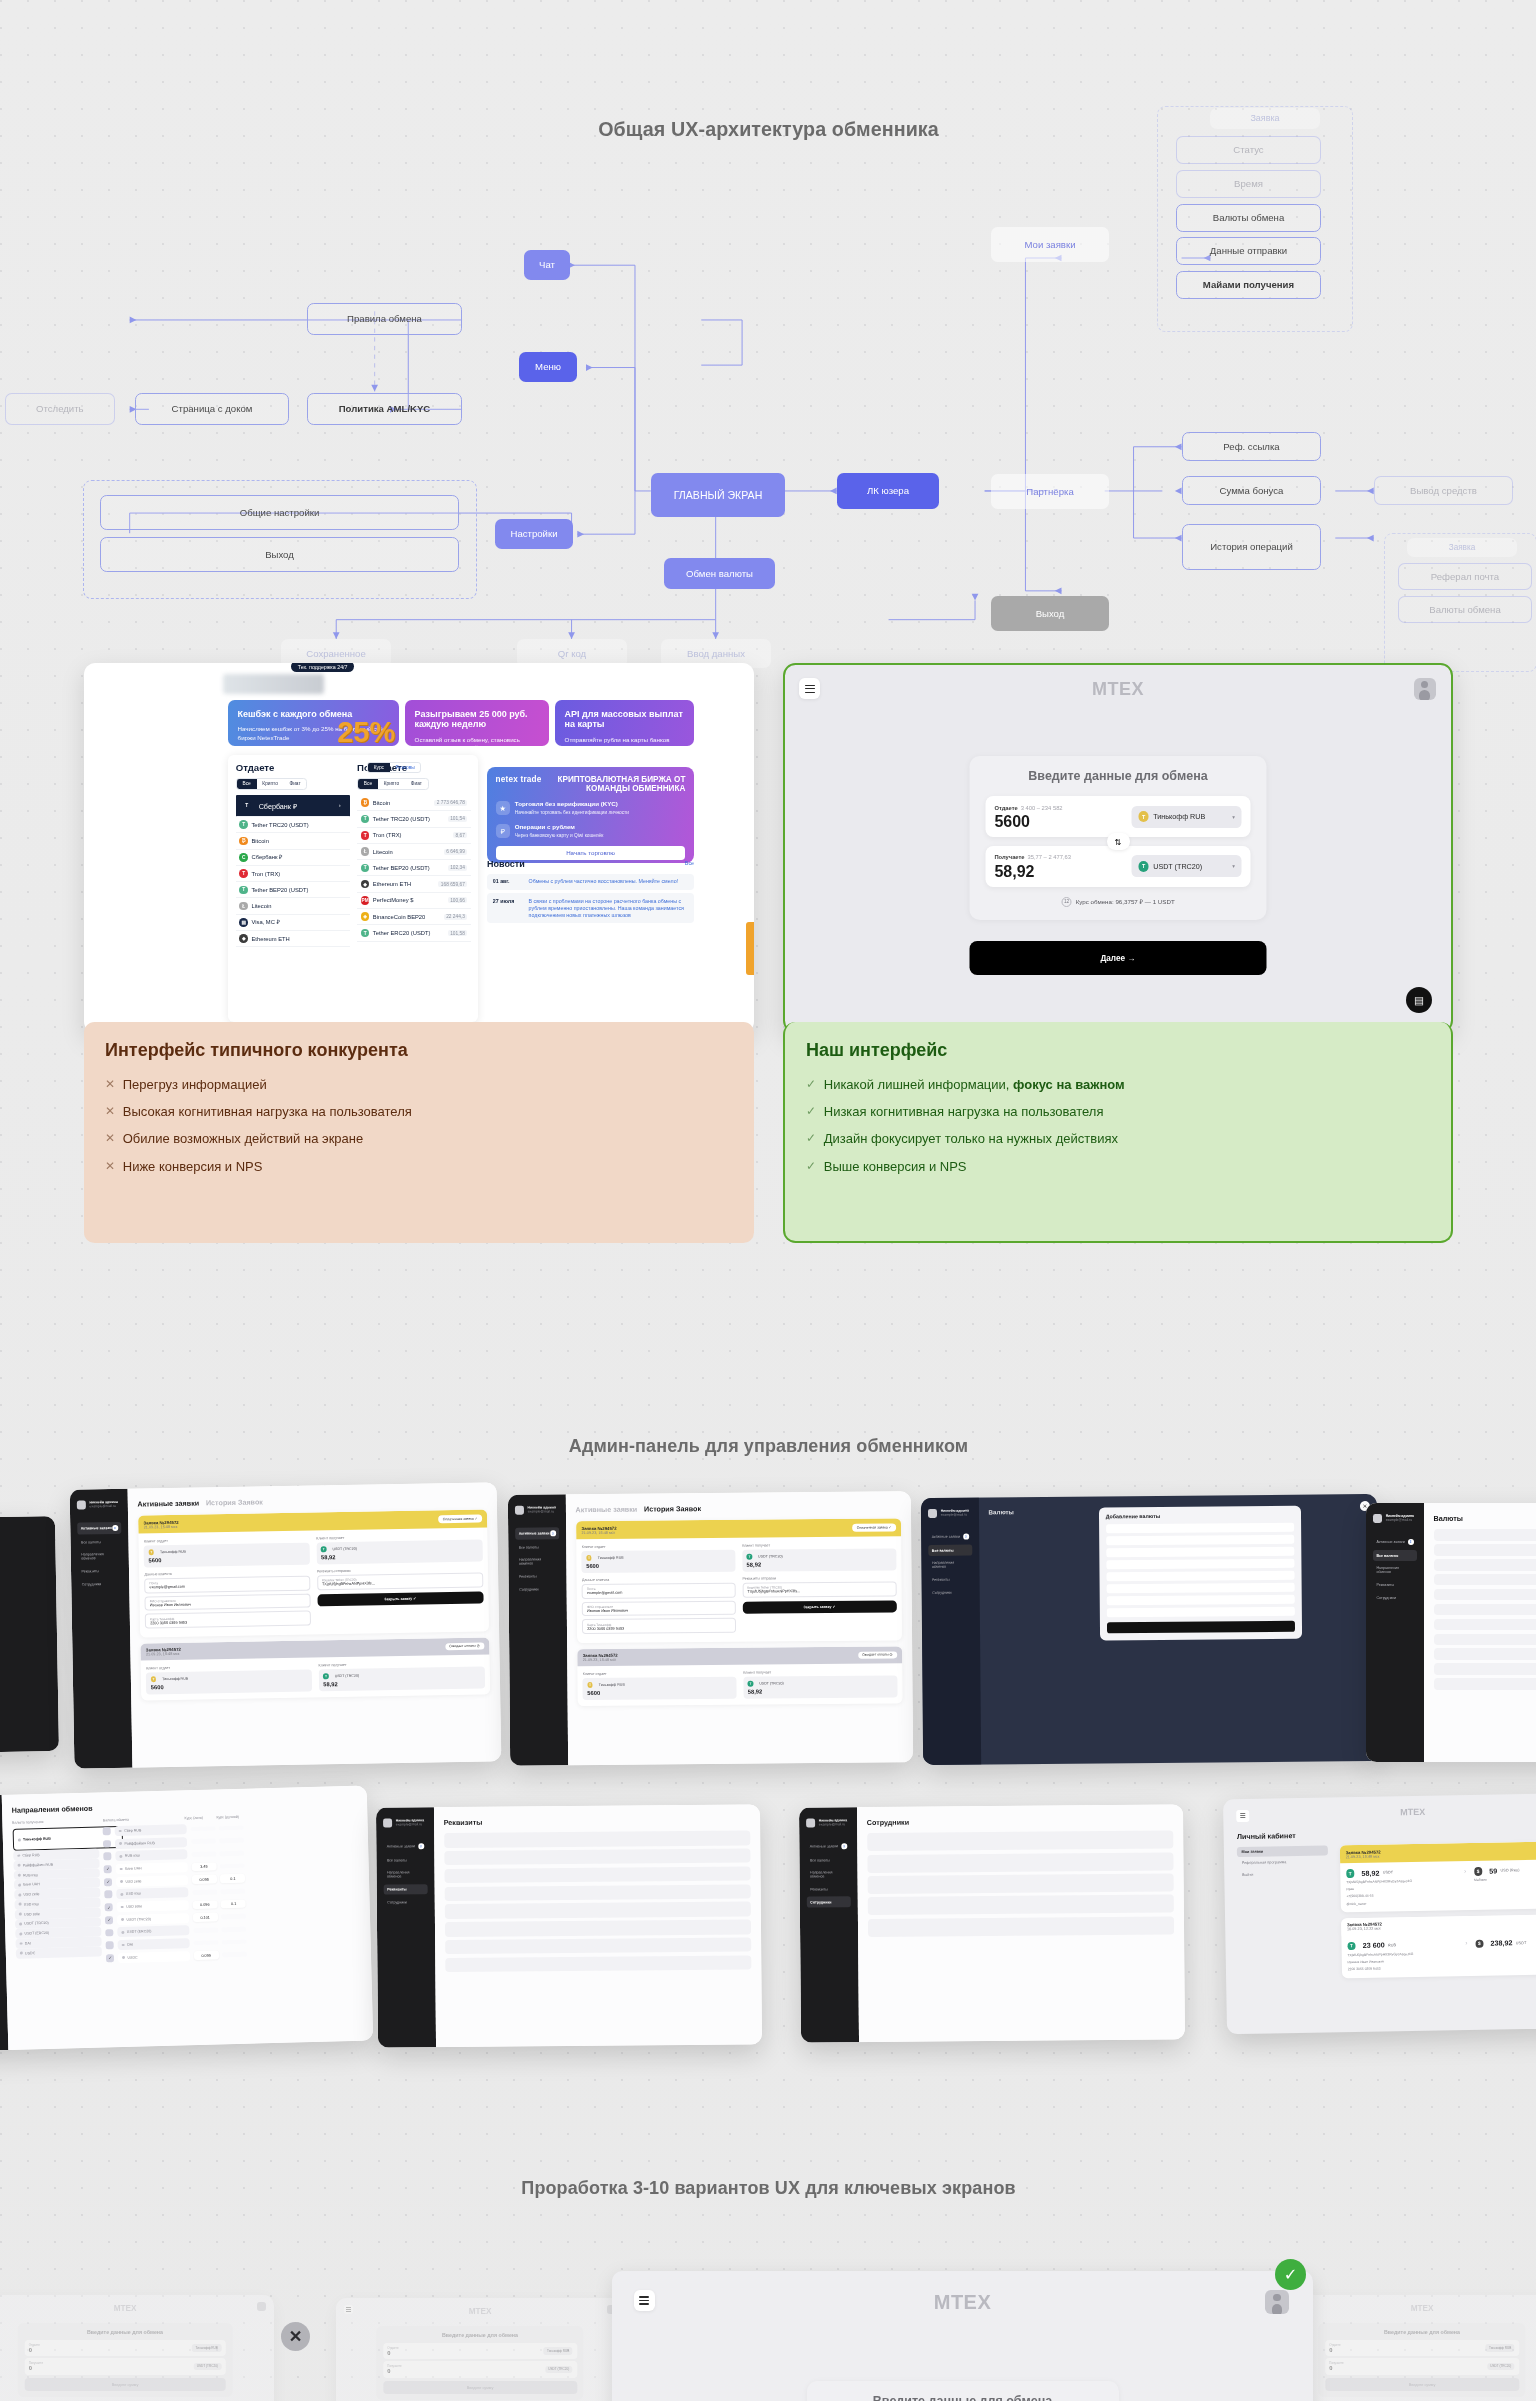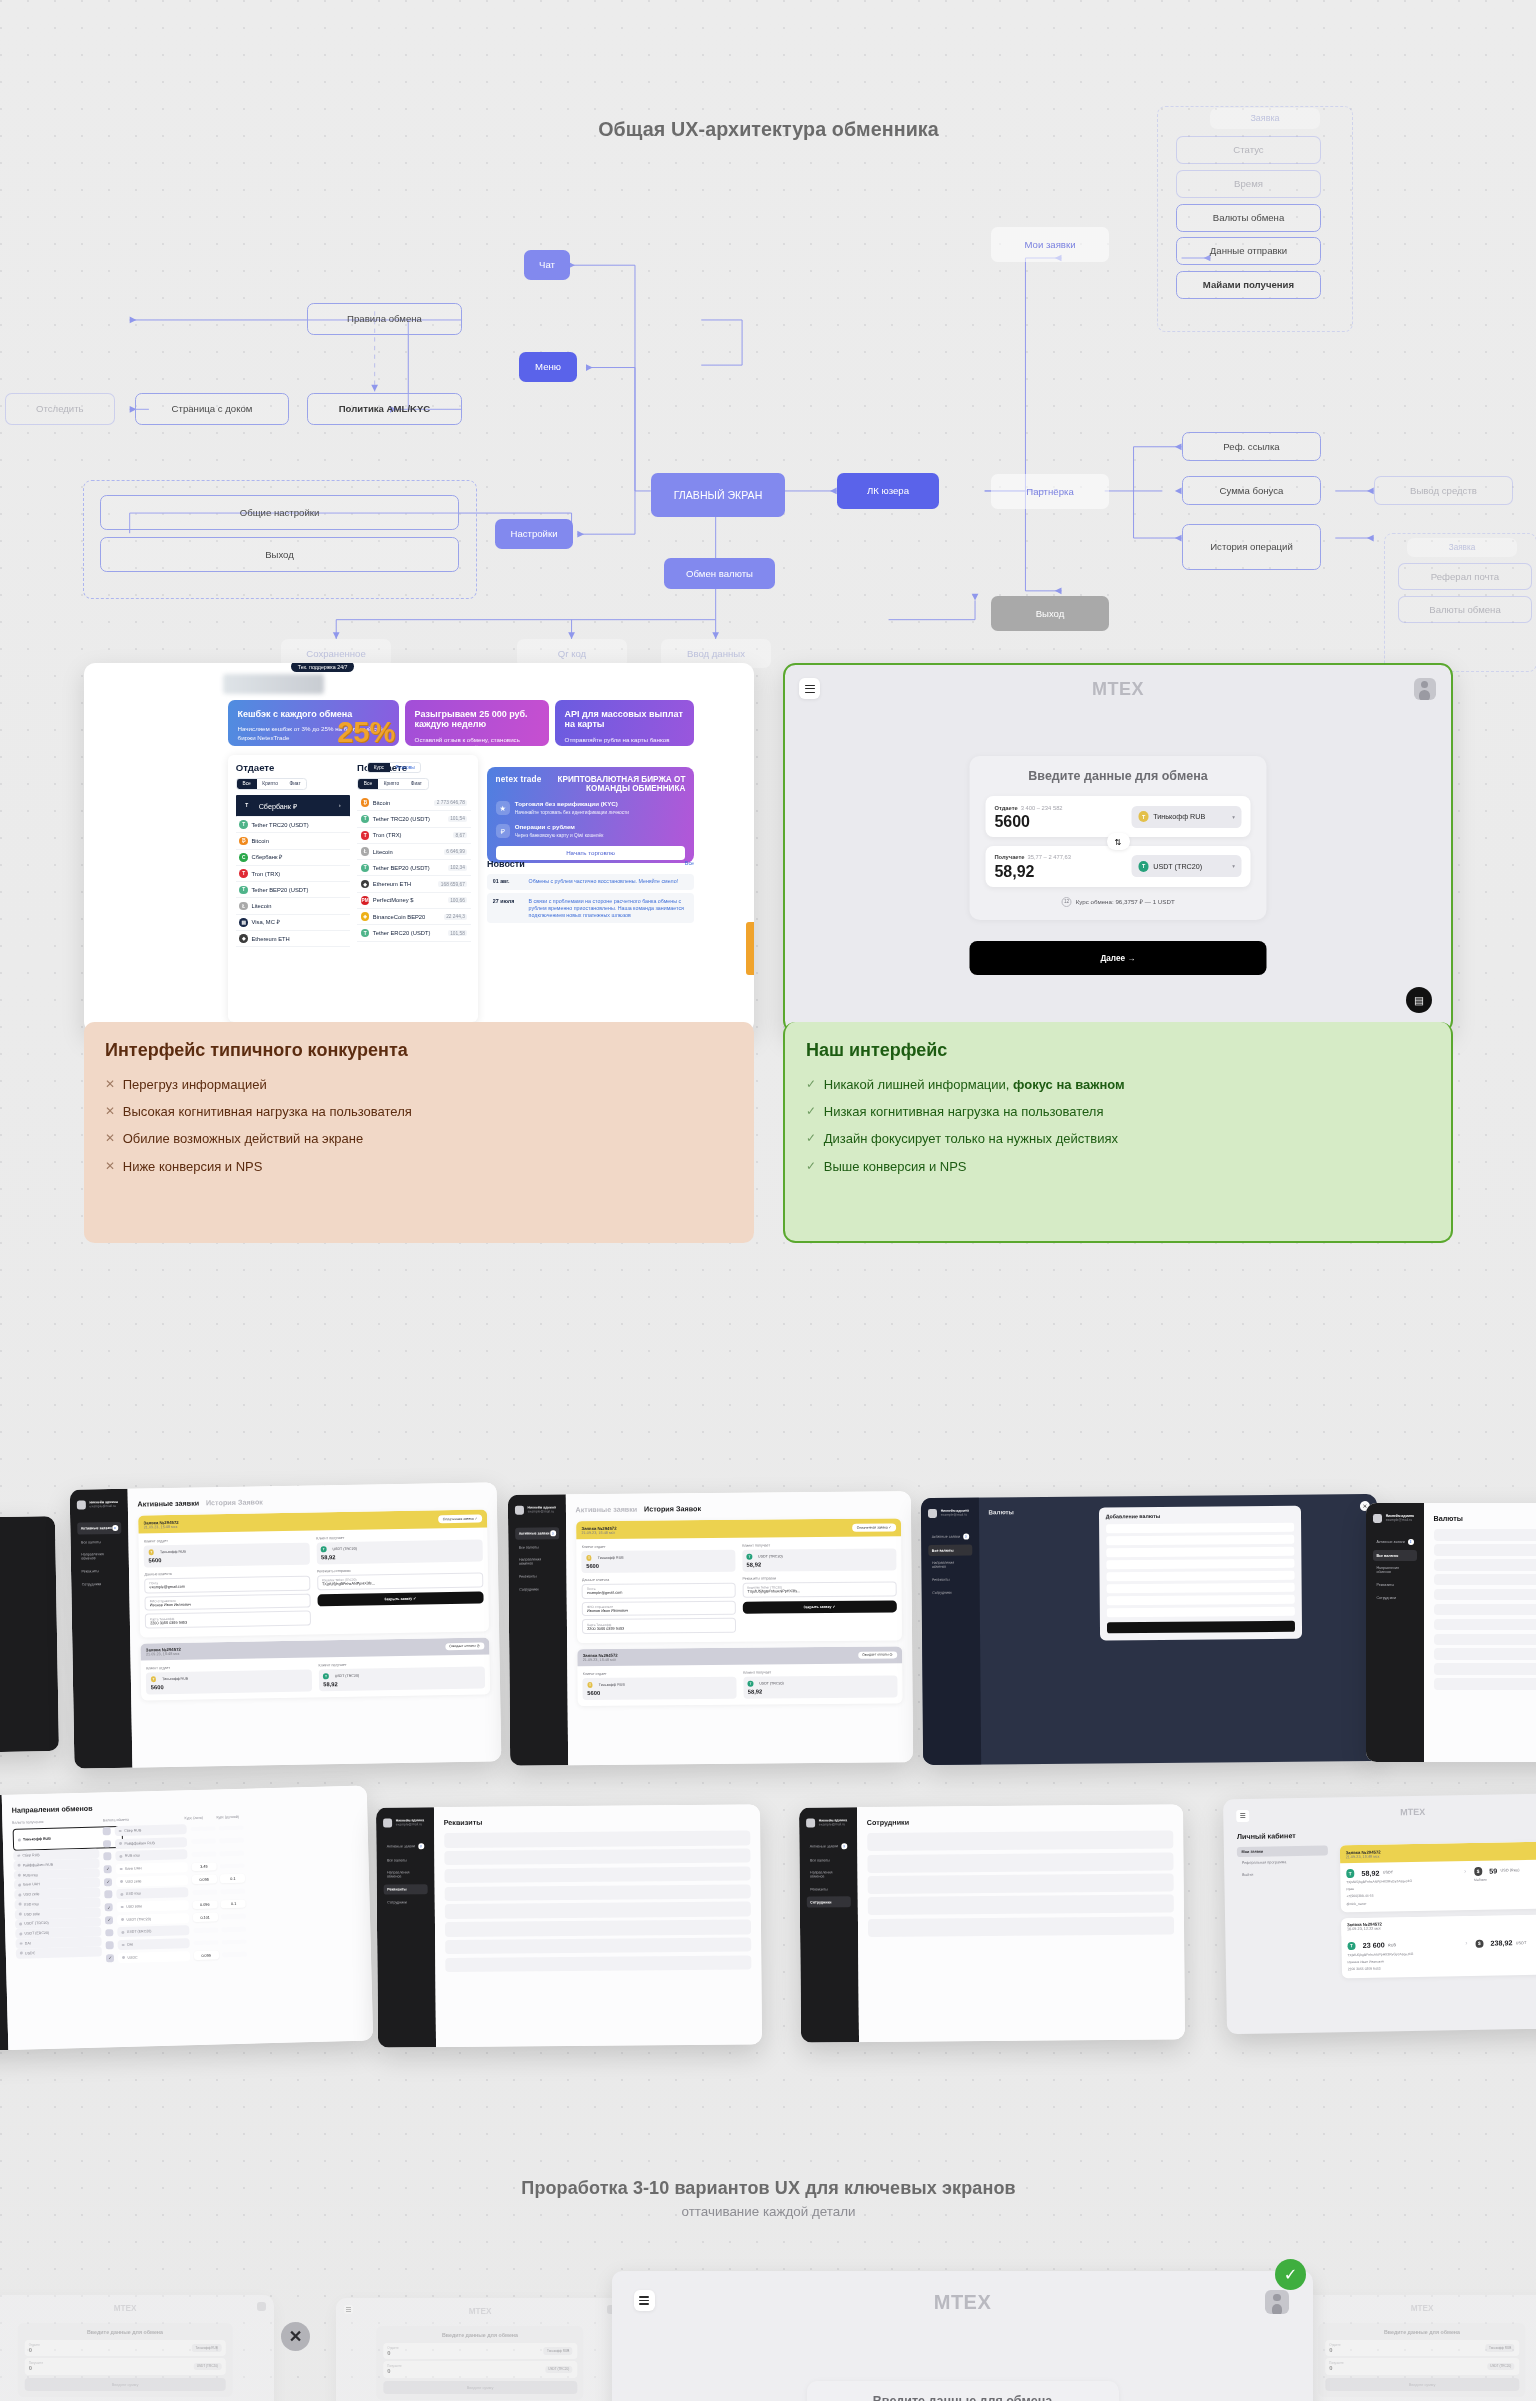--- a/index.html
+++ b/index.html
@@ -566,20 +566,21 @@
         </div>
         <div class="bullet">
           <span class="mk">✓</span>
           <span>Выше конверсия и NPS</span>
         </div>
       </div>
   </div>
 </section>
 
 <section id="sec-admin">
+  <h2 id="admin-title" class="sec-title">Админ-панель для управления обменником</h2>
 
   <div class="adm" style="left:-53px;top:134px;width:110px;height:235px;transform:rotate(-1deg)">
     <div class="adm-side" style="width:110px"></div>
   </div>
 
   <div class="adm" style="left:72px;top:103px;width:427px;height:279px;transform:rotate(-1deg)">
     <div class="adm-side">
       <div class="who">
         <div class="pic"></div>
         <div class="nm">Никнейм админа
@@ -1115,21 +1116,20 @@
               </div>
             </div>
           </div>
         </div>
     </div>
   </div>
 </section>
 
 <section id="sec-variants">
   <h2 id="var-title" class="sec-title">Проработка 3-10 вариантов UX для ключевых экранов</h2>
-  <div id="var-sub">оттачивание каждой детали</div>
 
   <div class="vcard ghost" style="left:-24px;top:163px;width:298px;height:202px">
 
     <div class="v-logo">MTEX</div>
     <div class="v-av"></div>
     <div class="v-panel">
       <h6>Введите данные для обмена</h6>
       <div class="v-row">
           <div>
             <div class="vl">Отдаете</div>

